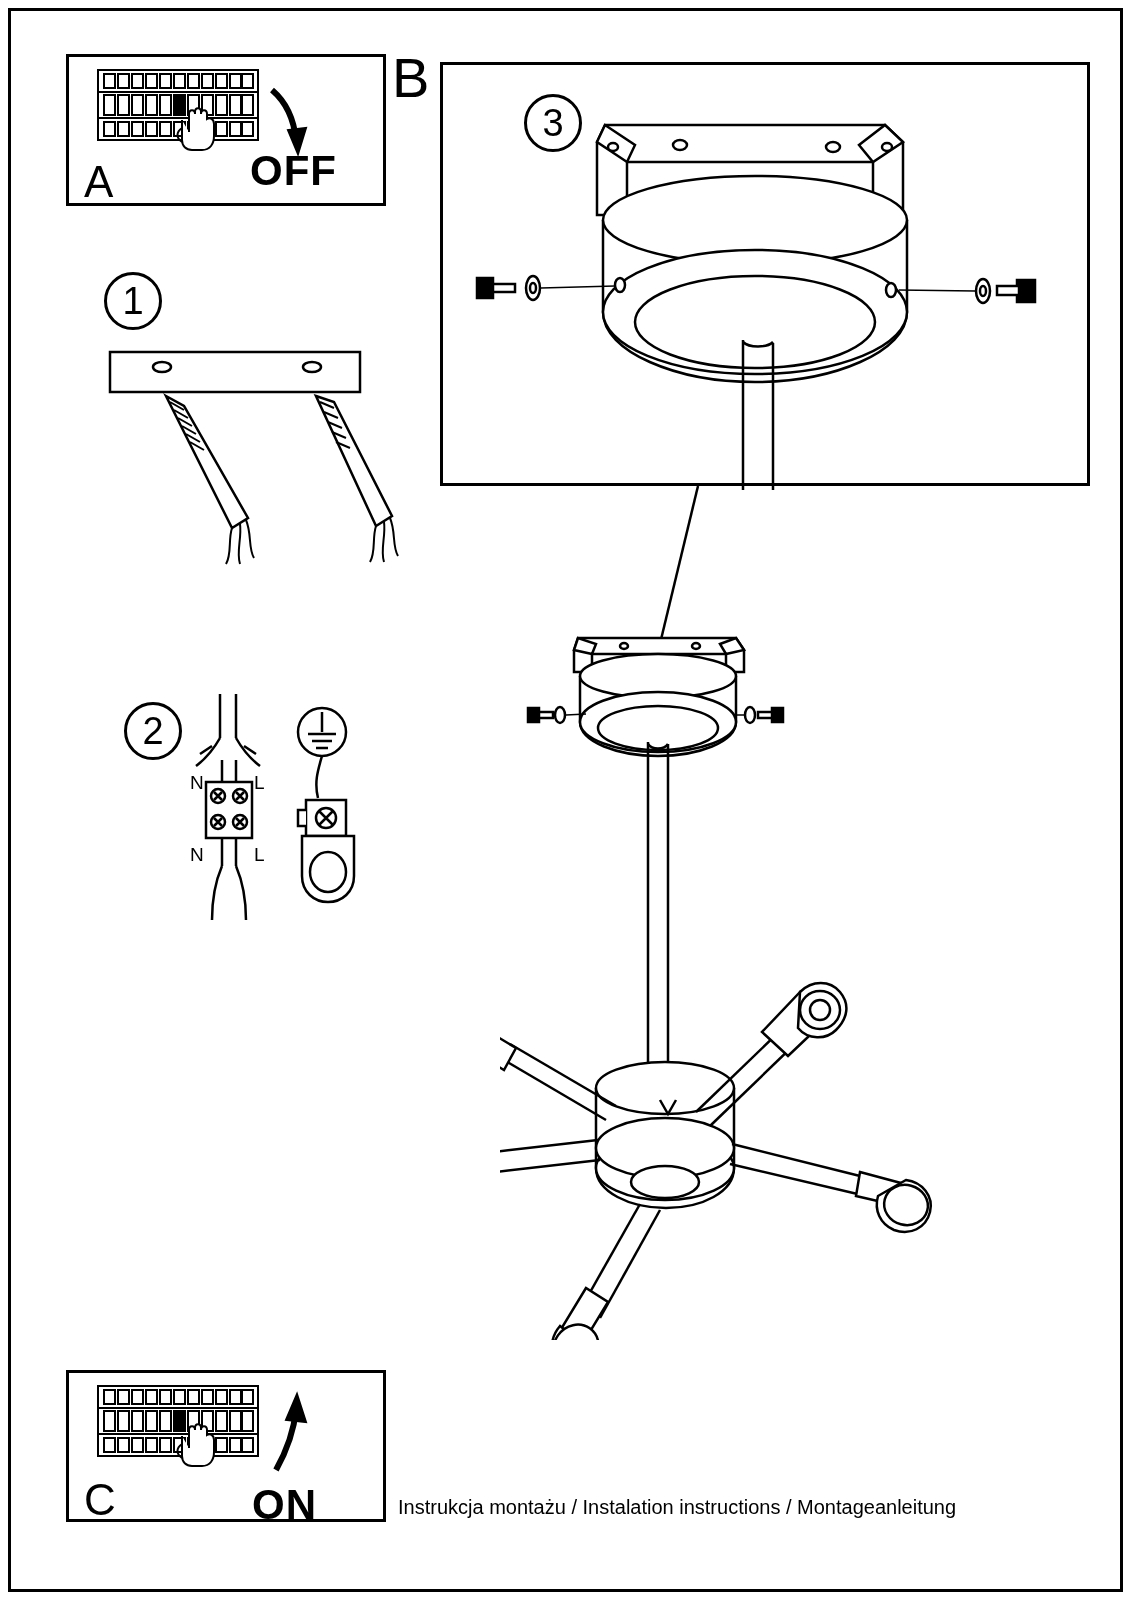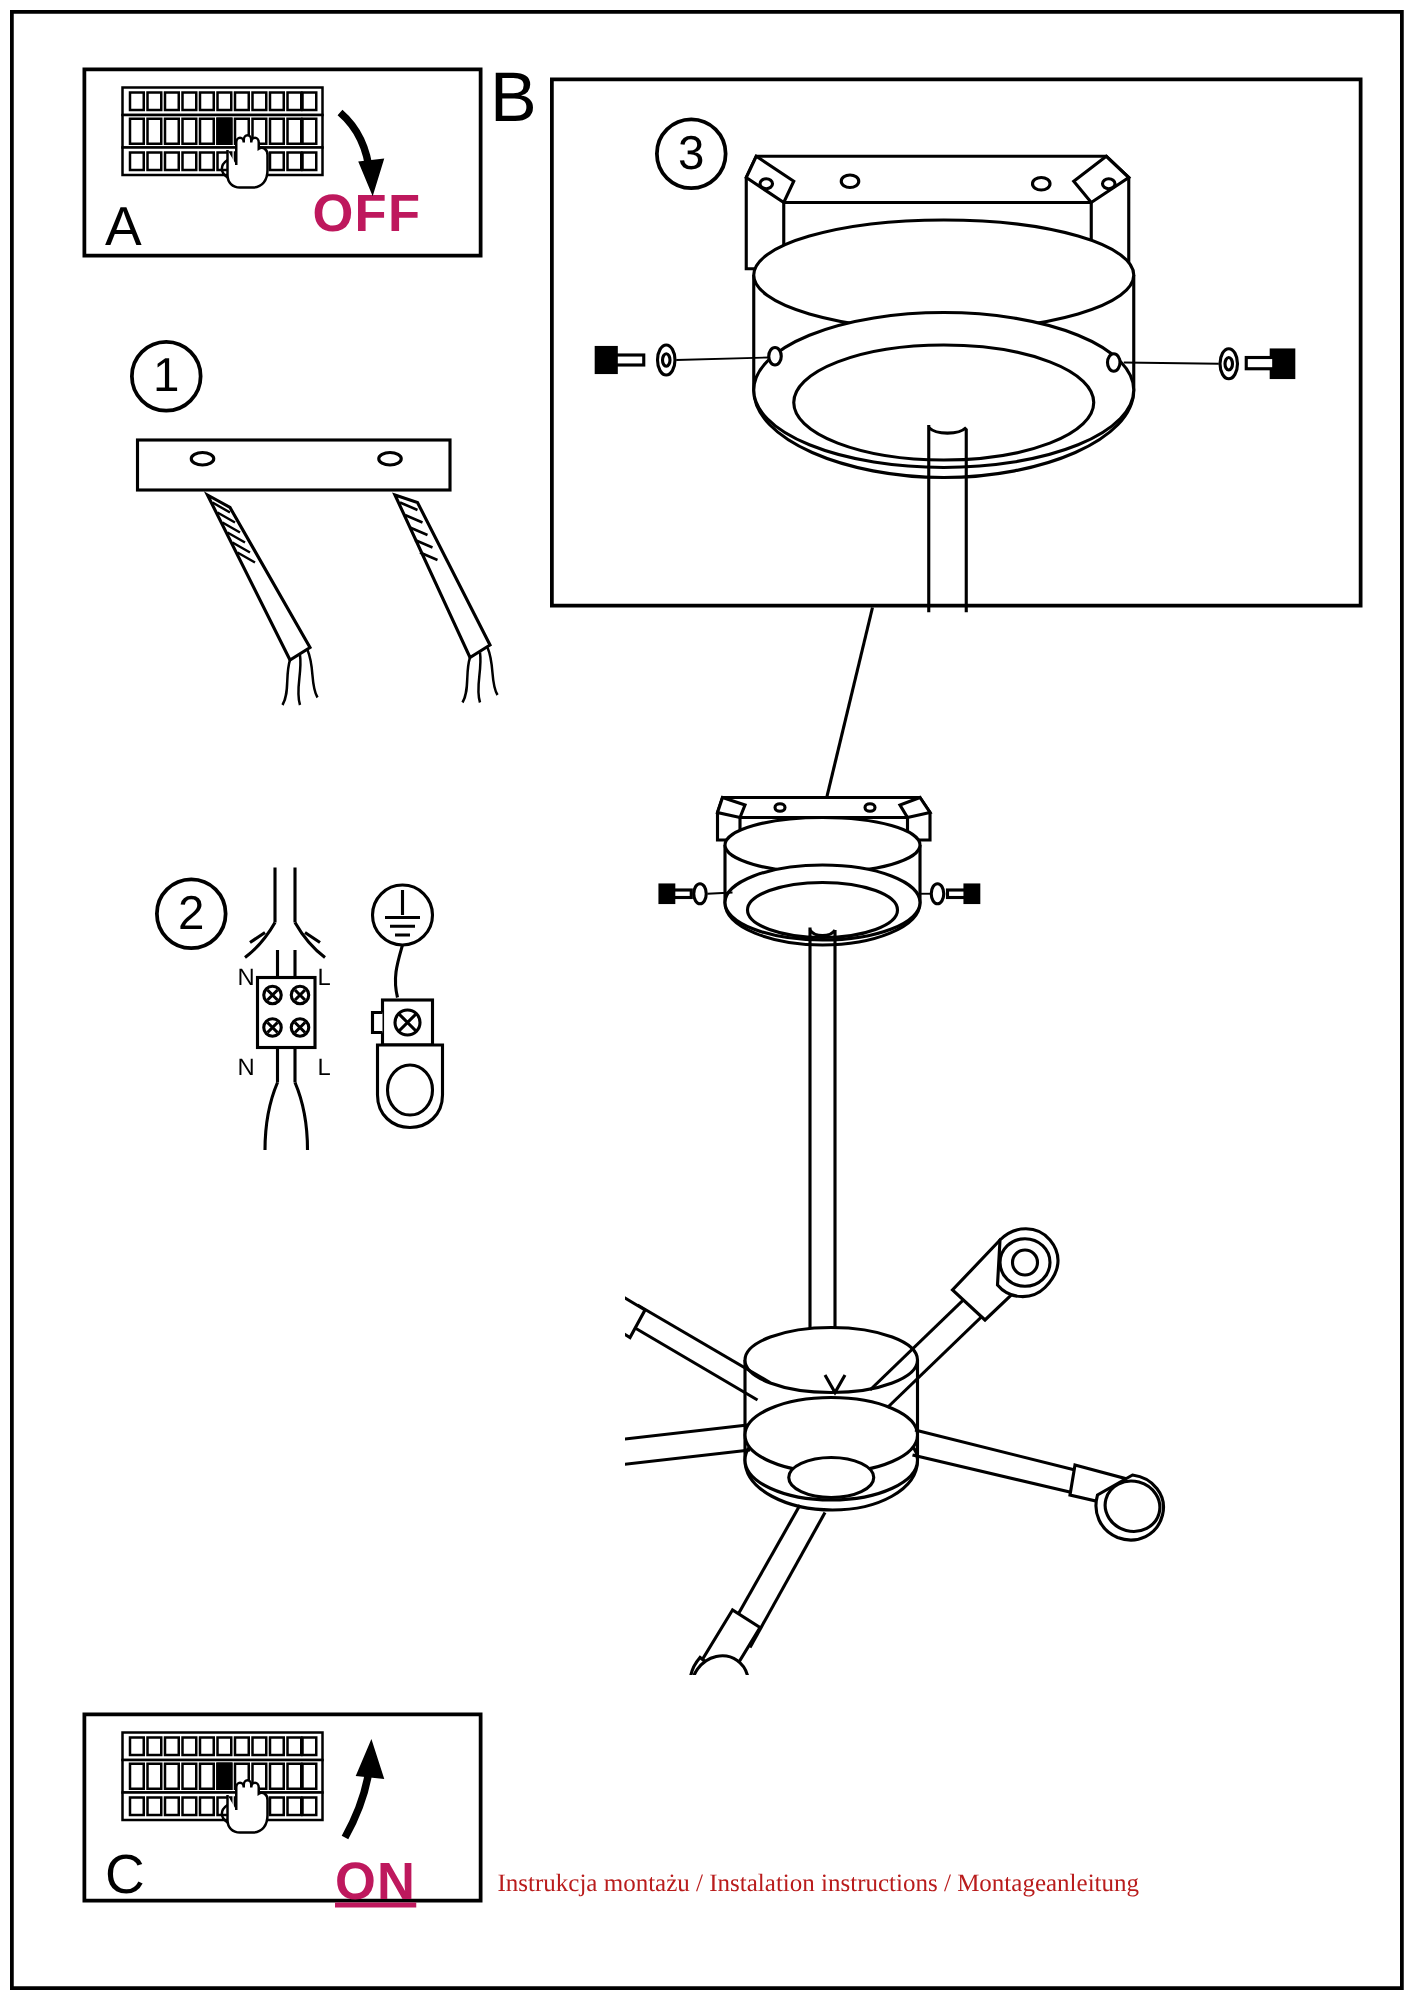--- a/index.html
+++ b/index.html
@@ -49,25 +49,25 @@
   }
   #letter-a { left: 84px; top: 160px; }
   #letter-b { left: 392px; top: 50px; font-size: 56px; }
   #letter-c { left: 84px; top: 1478px; }
 
   .bigword {
     position: absolute;
     font-size: 42px;
     font-weight: 700;
     letter-spacing: 1px;
-    color: #be185d;
+    color: #000000;
     line-height: 1;
   }
   #word-off { left: 250px; top: 150px; }
-  #word-on  { left: 268px; top: 1484px; text-decoration: underline; }
+  #word-on  { left: 252px; top: 1484px; }
 
   .circlenum {
     position: absolute;
     width: 58px;
     height: 58px;
     border: 3px solid #000;
     border-radius: 50%;
     box-sizing: border-box;
     display: flex;
     align-items: center;
@@ -86,23 +86,23 @@
     font-size: 19px;
     color: #000;
     font-family: "Liberation Sans", sans-serif;
   }
 
   .caption {
     position: absolute;
     left: 398px;
     top: 1492px;
     font-size: 20px;
-    color: #b91c1c;
+    color: #000000;
     line-height: 1.55;
-    font-family: Liberation Serif, serif;
+    font-family: Liberation Sans, sans-serif;
   }
   .caption div { white-space: nowrap; }
 
   svg { display: block; }
   .abs { position: absolute; }
 </style>
 </head>
 <body>
 
 <div id="page">

